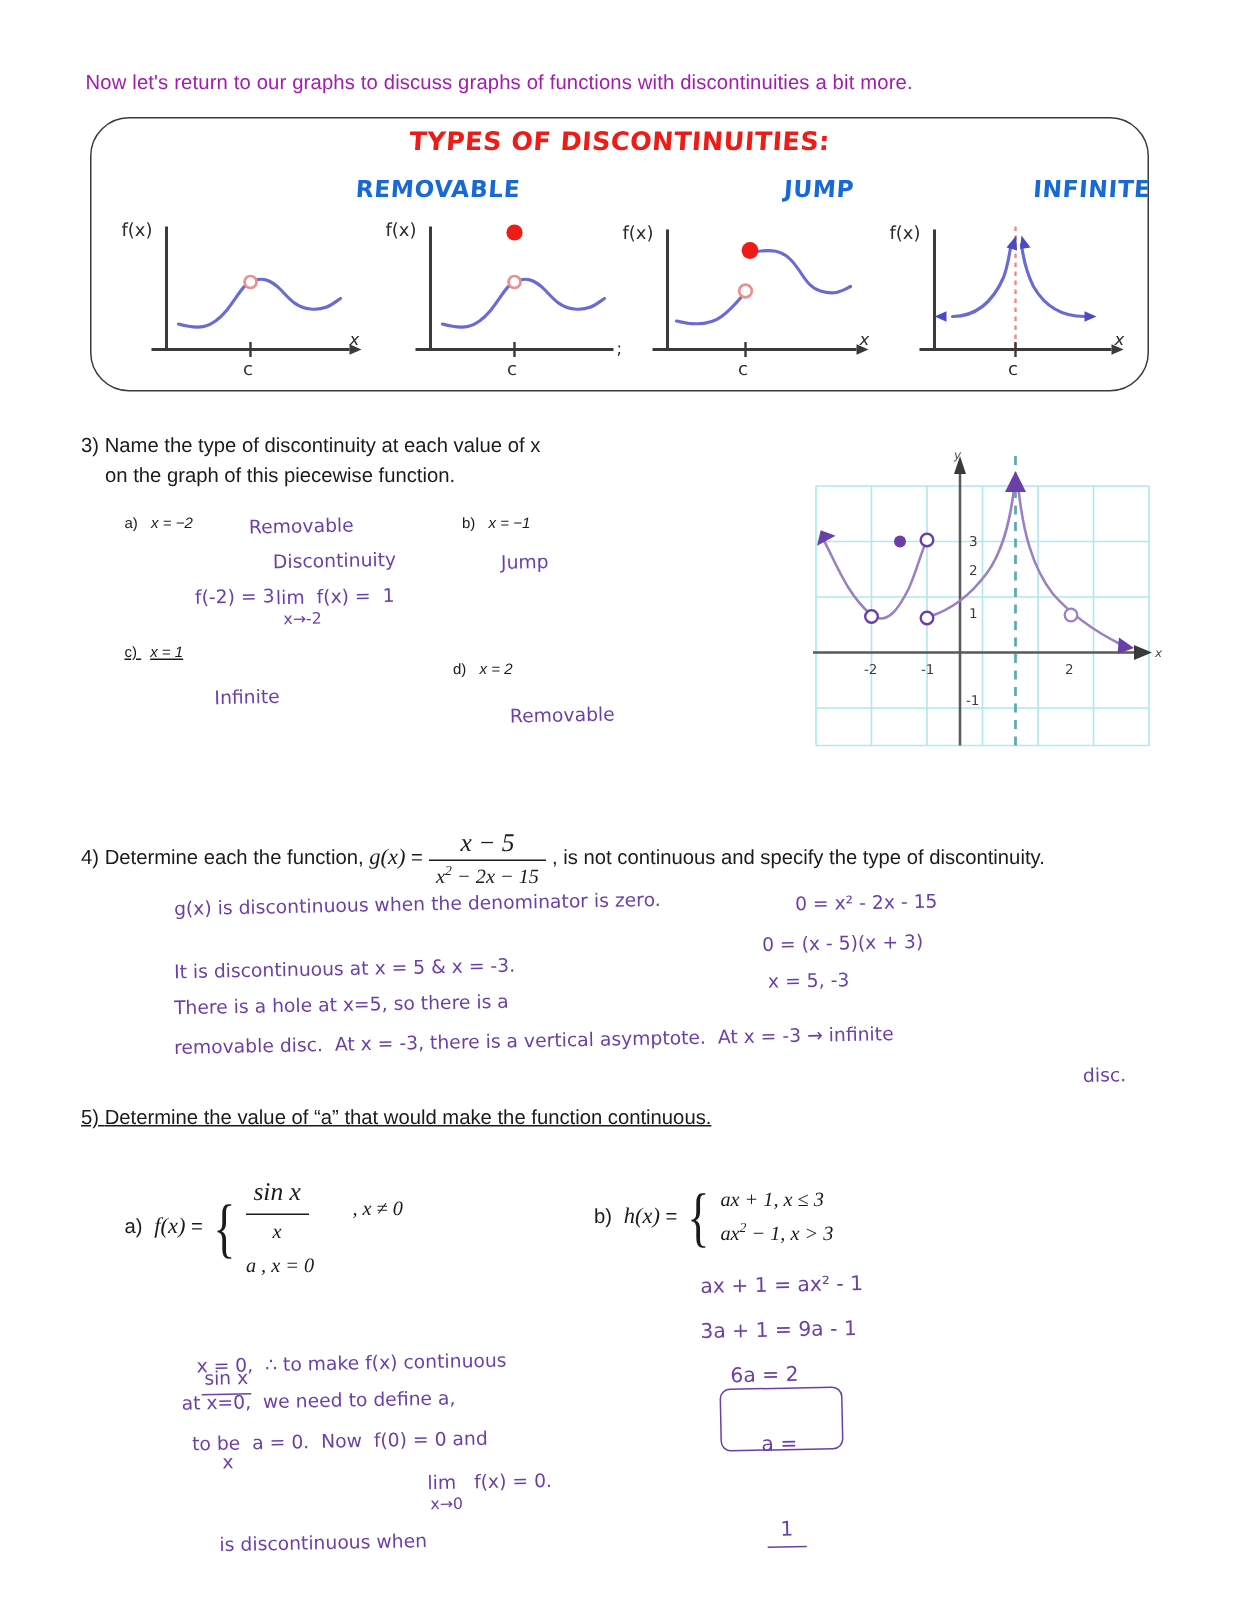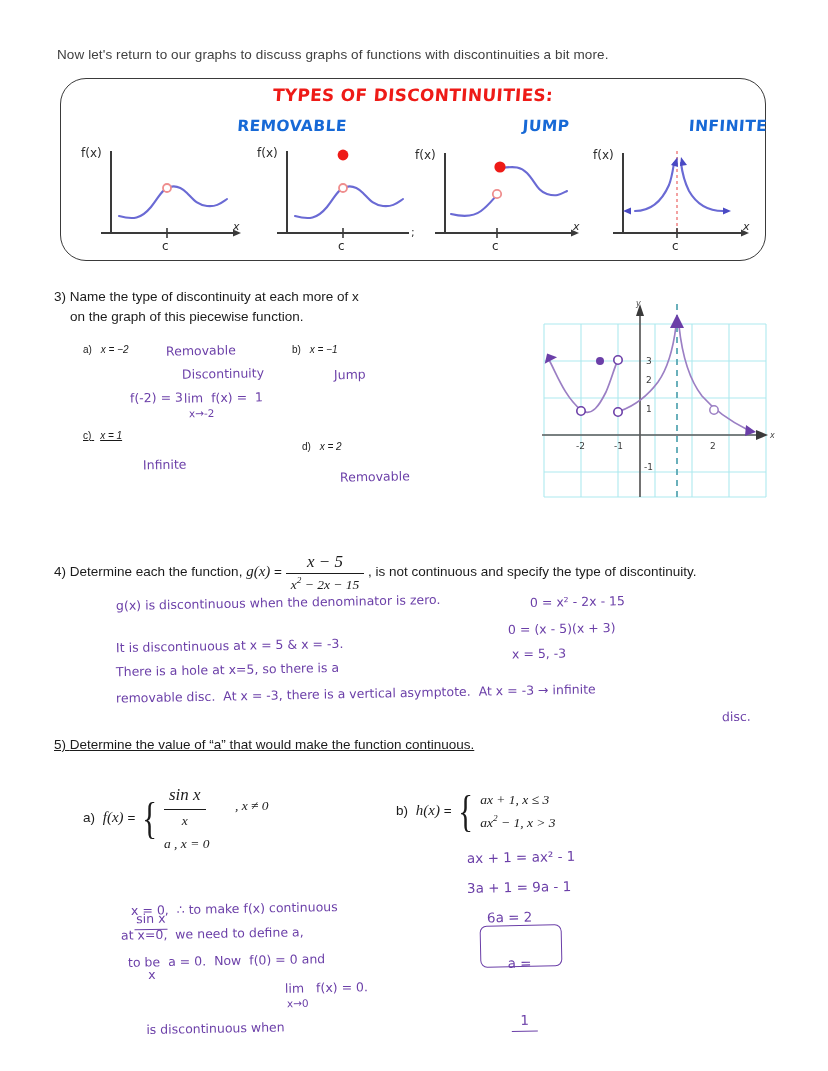--- a/index.html
+++ b/index.html
@@ -10,21 +10,21 @@
     font-family: "Liberation Sans", sans-serif;
     color: #1a1a1a;
     position: relative;
     overflow: hidden;
   }
   .page { position:relative; width:828px; height:1071px; }
 
   
   .intro {
     position:absolute; left:57px; top:47px;
-    font-size:13.5px; color:#404040; letter-spacing:.1px;
+    font-size:13.5px; color:#a21caf; letter-spacing:.1px;
   }
 
   
   .diagram-box{
     position:absolute; left:60px; top:78px; width:706px; height:183px;
     border:1.6px solid #3a3a3a; border-radius:26px; background:#fff;
   }
   .diagram-title{
     position:absolute; left:0; right:0; top:6px; text-align:center;
     color:#ee1b17; font-weight:bold; font-size:17px; letter-spacing:.3px;
@@ -167,35 +167,35 @@
         <polygon points="46,66.5 38,70 46,73.5" fill="#4a4ac4"></polygon>
         <path d="M96,22 C97,30 99,40 104,50 C112,64 124,70 138,70" fill="none" stroke="#6a6ad4" stroke-width="2.1" stroke-linecap="round"></path>
         <polygon points="95,25 96,16 102,24" fill="#4a4ac4"></polygon>
         <polygon points="138,66.5 146,70 138,73.5" fill="#4a4ac4"></polygon>
       </svg>
     </div>
   </div>
 
   <div class="q" id="q3">
     <span>3)</span>
-    <span>Name the type of discontinuity at each more of x</span>
+    <span>Name the type of discontinuity at each value of x</span>
     <div class="q3-line2">on the graph of this piecewise function.</div>
   </div>
 
   <div class="sub-item" style="left:83px; top:344px;">
     <span>a)</span>
     <span class="ital" style="margin-left:6px;">x = −2</span>
   </div>
   <div class="hw" style="left:166px; top:342px;">Removable</div>
   <div class="hw" style="left:182px; top:365px;">Discontinuity</div>
   <div class="hw" style="left:130px; top:389px;">f(-2) = 3</div>
   <div class="hw" style="left:184px; top:389px;">lim  f(x) =  1</div>
   <div class="hw sm" style="left:189px; top:406px;">x→-2</div>
 
-  <div class="sub-item" style="left:292px; top:344px;">
+  <div class="sub-item" style="left:308px; top:344px;">
     <span>b)</span>
     <span class="ital" style="margin-left:6px;">x = −1</span>
   </div>
   <div class="hw" style="left:334px; top:366px;">Jump</div>
 
   <div class="sub-item" style="left:83px; top:430px;text-decoration:underline;">
     <span>c)</span>
     <span class="ital" style="margin-left:6px;">x = 1</span>
   </div>
   <div class="hw" style="left:143px; top:456px;">Infinite</div>

